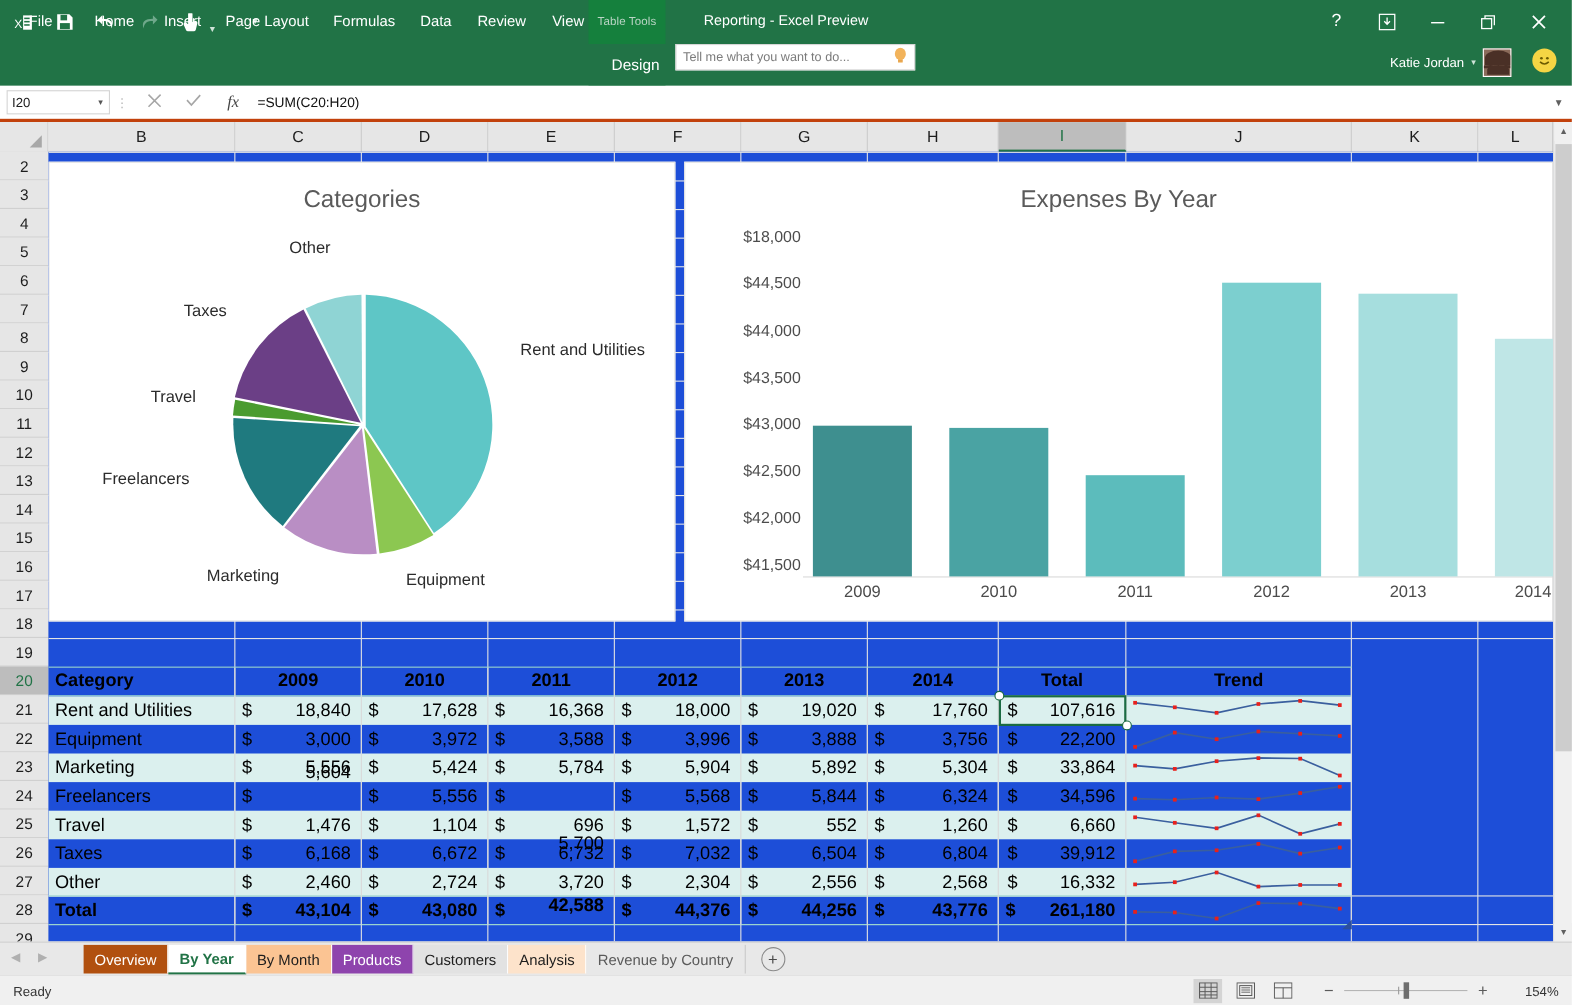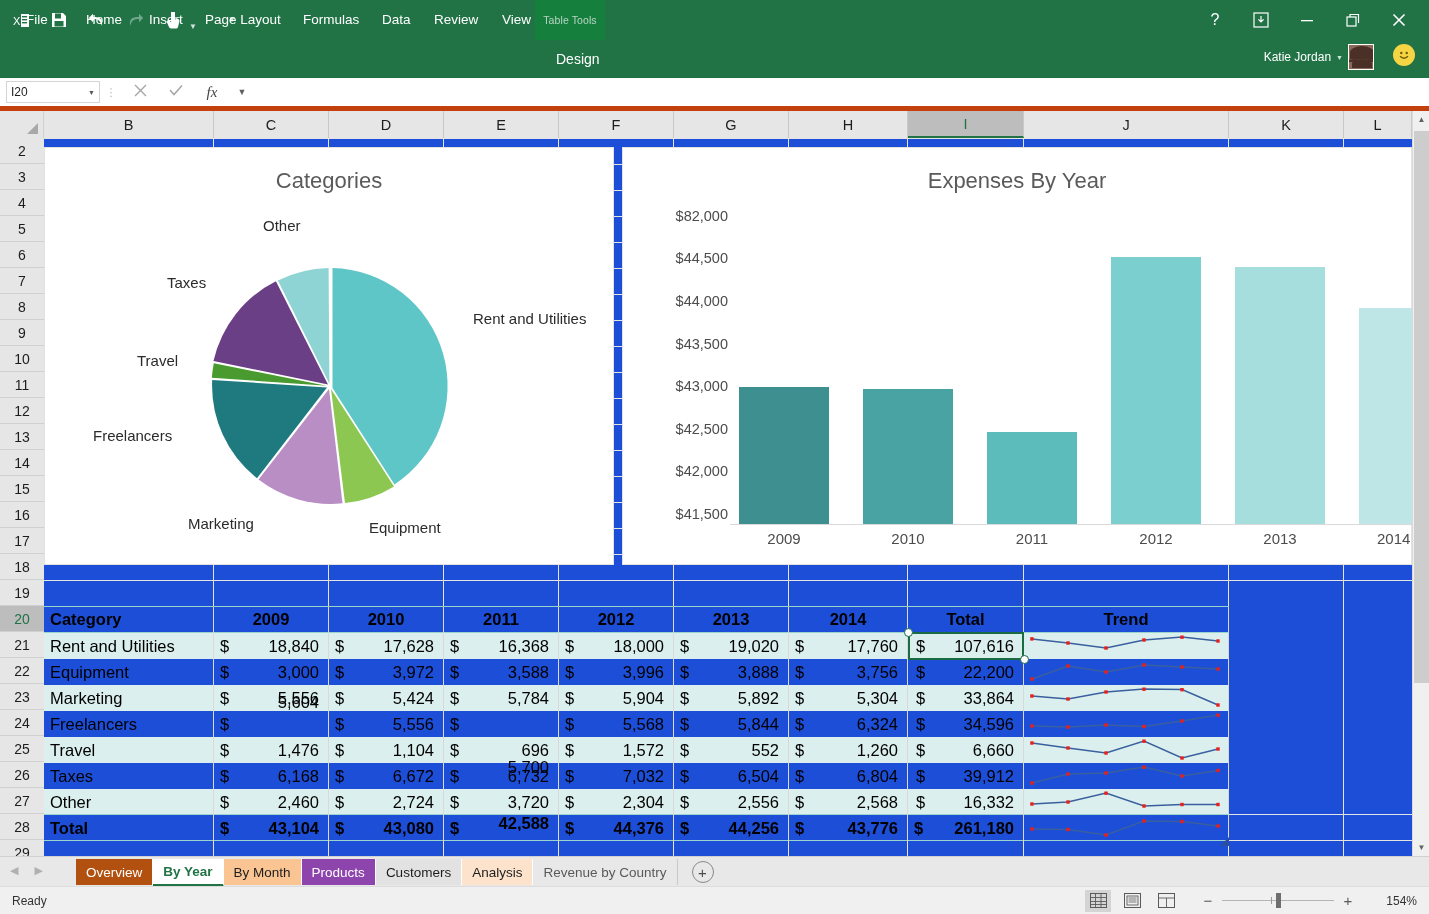--- a/index.html
+++ b/index.html
@@ -65,21 +65,21 @@
   }
   .avatar::before{ content:""; position:absolute; left:6px; top:3px; width:14px; height:13px; border-radius:50% 50% 45% 45%; background:#e8c6a8;}
   .avatar::after{ content:""; position:absolute; left:1px; top:1px; width:24px; height:13px; border-radius:50% 50% 0 0; background:#4a3026; box-shadow:0 11px 0 -2px #4a3026, -7px 8px 0 -5px #4a3026, 7px 8px 0 -5px #4a3026;}
   .smiley { position:absolute; right:14px; top:44px; width:22px; height:22px; border-radius:50%;
             background:#f5d544; display:flex; align-items:center; justify-content:center; }
   .smiley svg { display:block; }
 
   
   .formulabar {
     position:absolute; top:78px; left:0; width:1429px; height:33px;
-    background:#ffffff; border-bottom:5px solid #c2410c;
+    background:#ffffff; border-bottom:3px solid #c2410c;
     display:flex; align-items:center;
   }
   .namebox {
     margin-left:6px; width:94px; height:22px; background:#fff; border:1px solid #d4d4d4;
     display:flex; align-items:center; padding:0 4px; font-size:12px; color:#1d1d1d;
   }
   .namebox .nb-caret { margin-left:auto; color:#555; font-size:7px; }
   .fb-dots { width:22px; text-align:center; color:#b4b4b4; font-size:11px; letter-spacing:0; }
   .fb-ico { width:36px; text-align:center; color:#a6a6a6; font-size:14px; }
   .fb-ico.fx { color:#444; font-style:italic; font-family:"Liberation Serif", serif; font-size:15px; }
@@ -223,20 +223,21 @@
       </span>
       <span class="qicon">
         <svg width="15" height="17" viewBox="0 0 15 17">
             <path d="M5 1 a2 2 0 0 1 4 0 v7 l2-1 a2 2 0 0 1 2.5 2 l-1.5 6 a2 2 0 0 1 -2 1.5 h-5 a2 2 0 0 1 -2 -1.4 l-2 -4.6 a1.6 1.6 0 0 1 2.4 -1.8 l1.6 1.4Z" fill="#fff"></path>
           </svg>
       </span>
       <span class="qcaret">▼</span>
       <span class="qicon" style="margin-left:8px;font-size:8px;color:#cfe3d8;">▼</span>
     </div>
 
+    <div class="title">Reporting - Excel Preview</div>
 
     <div class="winbtns">
       <div class="winbtn">
           <span style="font-size:16px;">?</span>
         </div>
       <div class="winbtn">
         <svg width="16" height="16" viewBox="0 0 16 16">
             <rect x="1" y="1" width="14" height="14" fill="none" stroke="#fff" stroke-width="1.2"></rect>
             <path d="M8 4 v6 M5.4 7.4 L8 10 L10.6 7.4" stroke="#fff" stroke-width="1.2" fill="none"></path>
           </svg>
@@ -268,20 +269,30 @@
   <div class="rtab" style="left:14px;">File</div>
   <div class="rtab" style="left:74px;">Home</div>
   <div class="rtab" style="left:137px;">Insert</div>
   <div class="rtab" style="left:193px;">Page Layout</div>
   <div class="rtab" style="left:291px;">Formulas</div>
   <div class="rtab" style="left:370px;">Data</div>
   <div class="rtab" style="left:422px;">Review</div>
   <div class="rtab" style="left:490px;">View</div>
   <div class="rtab design" style="left:544px;top:40px;">Design</div>
 
+  <div class="tellme">
+    <span>Tell me what you want to do...</span>
+    <span class="bulb">
+      <svg width="13" height="16" viewBox="0 0 13 16">
+          <ellipse cx="6.5" cy="6" rx="5" ry="5.5" fill="#f2b35b"></ellipse>
+          <rect x="4.4" y="10.5" width="4.2" height="3.4" fill="#f2b35b"></rect>
+          <rect x="4.4" y="12" width="4.2" height="0.8" fill="#d99540"></rect>
+        </svg>
+    </span>
+  </div>
 
   <div class="userbox">
     <span class="uname">Katie Jordan</span>
     <span class="ucaret">▼</span>
     <span class="avatar"></span>
   </div>
   <div class="smiley">
     <svg width="16" height="16" viewBox="0 0 16 16">
         <circle cx="8" cy="8" r="7.5" fill="#f5d544"></circle>
         <circle cx="5.3" cy="6" r="1.2" fill="#6b5a00"></circle>
@@ -300,20 +311,21 @@
       <svg width="13" height="13" viewBox="0 0 13 13">
           <path d="M1 1 L12 12 M12 1 L1 12" stroke="#a6a6a6" stroke-width="1.4"></path>
         </svg>
     </div>
     <div class="fb-ico">
       <svg width="14" height="13" viewBox="0 0 14 13">
           <path d="M1 6 L5 10.5 L13 1.5" stroke="#a6a6a6" stroke-width="1.5" fill="none"></path>
         </svg>
     </div>
     <div class="fb-ico fx">fx</div>
+    <div class="fb-input">=SUM(C20:H20)</div>
     <div class="fb-expand">▼</div>
   </div>
 
   <div class="gridwrap">
     <div class="colhead"></div>
     <div class="corner">
         <span class="tri"></span>
       </div>
 
     <div class="ch" style="left:44px;  width:170px;">B</div>
@@ -419,21 +431,21 @@
         <div class="pielabel" style="left:92px;  top:203px;">Travel</div>
         <div class="pielabel" style="left:48px; top:278px;">Freelancers</div>
         <div class="pielabel" style="left:143px; top:366px;">Marketing</div>
         <div class="pielabel" style="left:324px; top:370px;">Equipment</div>
         <div class="pielabel" style="left:428px; top:161px; width:90px; text-align:left;">Rent and Utilities</div>
       </div>
 
       <div class="chartbox" style="left:578px; top:9px; width:790px; height:418px;">
         <div class="charttitle" style="top:20px;">Expenses By Year</div>
 
-        <div class="axislabel" style="left:0px; top:60px;   width:105px;">$82,000</div>
+        <div class="axislabel" style="left:0px; top:60px;   width:105px;">$18,000</div>
         <div class="axislabel" style="left:0px; top:102px;  width:105px;">$44,500</div>
         <div class="axislabel" style="left:0px; top:145px;  width:105px;">$44,000</div>
         <div class="axislabel" style="left:0px; top:188px;  width:105px;">$43,500</div>
         <div class="axislabel" style="left:0px; top:230px;  width:105px;">$43,000</div>
         <div class="axislabel" style="left:0px; top:273px;  width:105px;">$42,500</div>
         <div class="axislabel" style="left:0px; top:315px;  width:105px;">$42,000</div>
         <div class="axislabel" style="left:0px; top:358px;  width:105px;">$41,500</div>
 
         <div class="axisline" style="left:107px; top:376px; width:683px;"></div>
 

